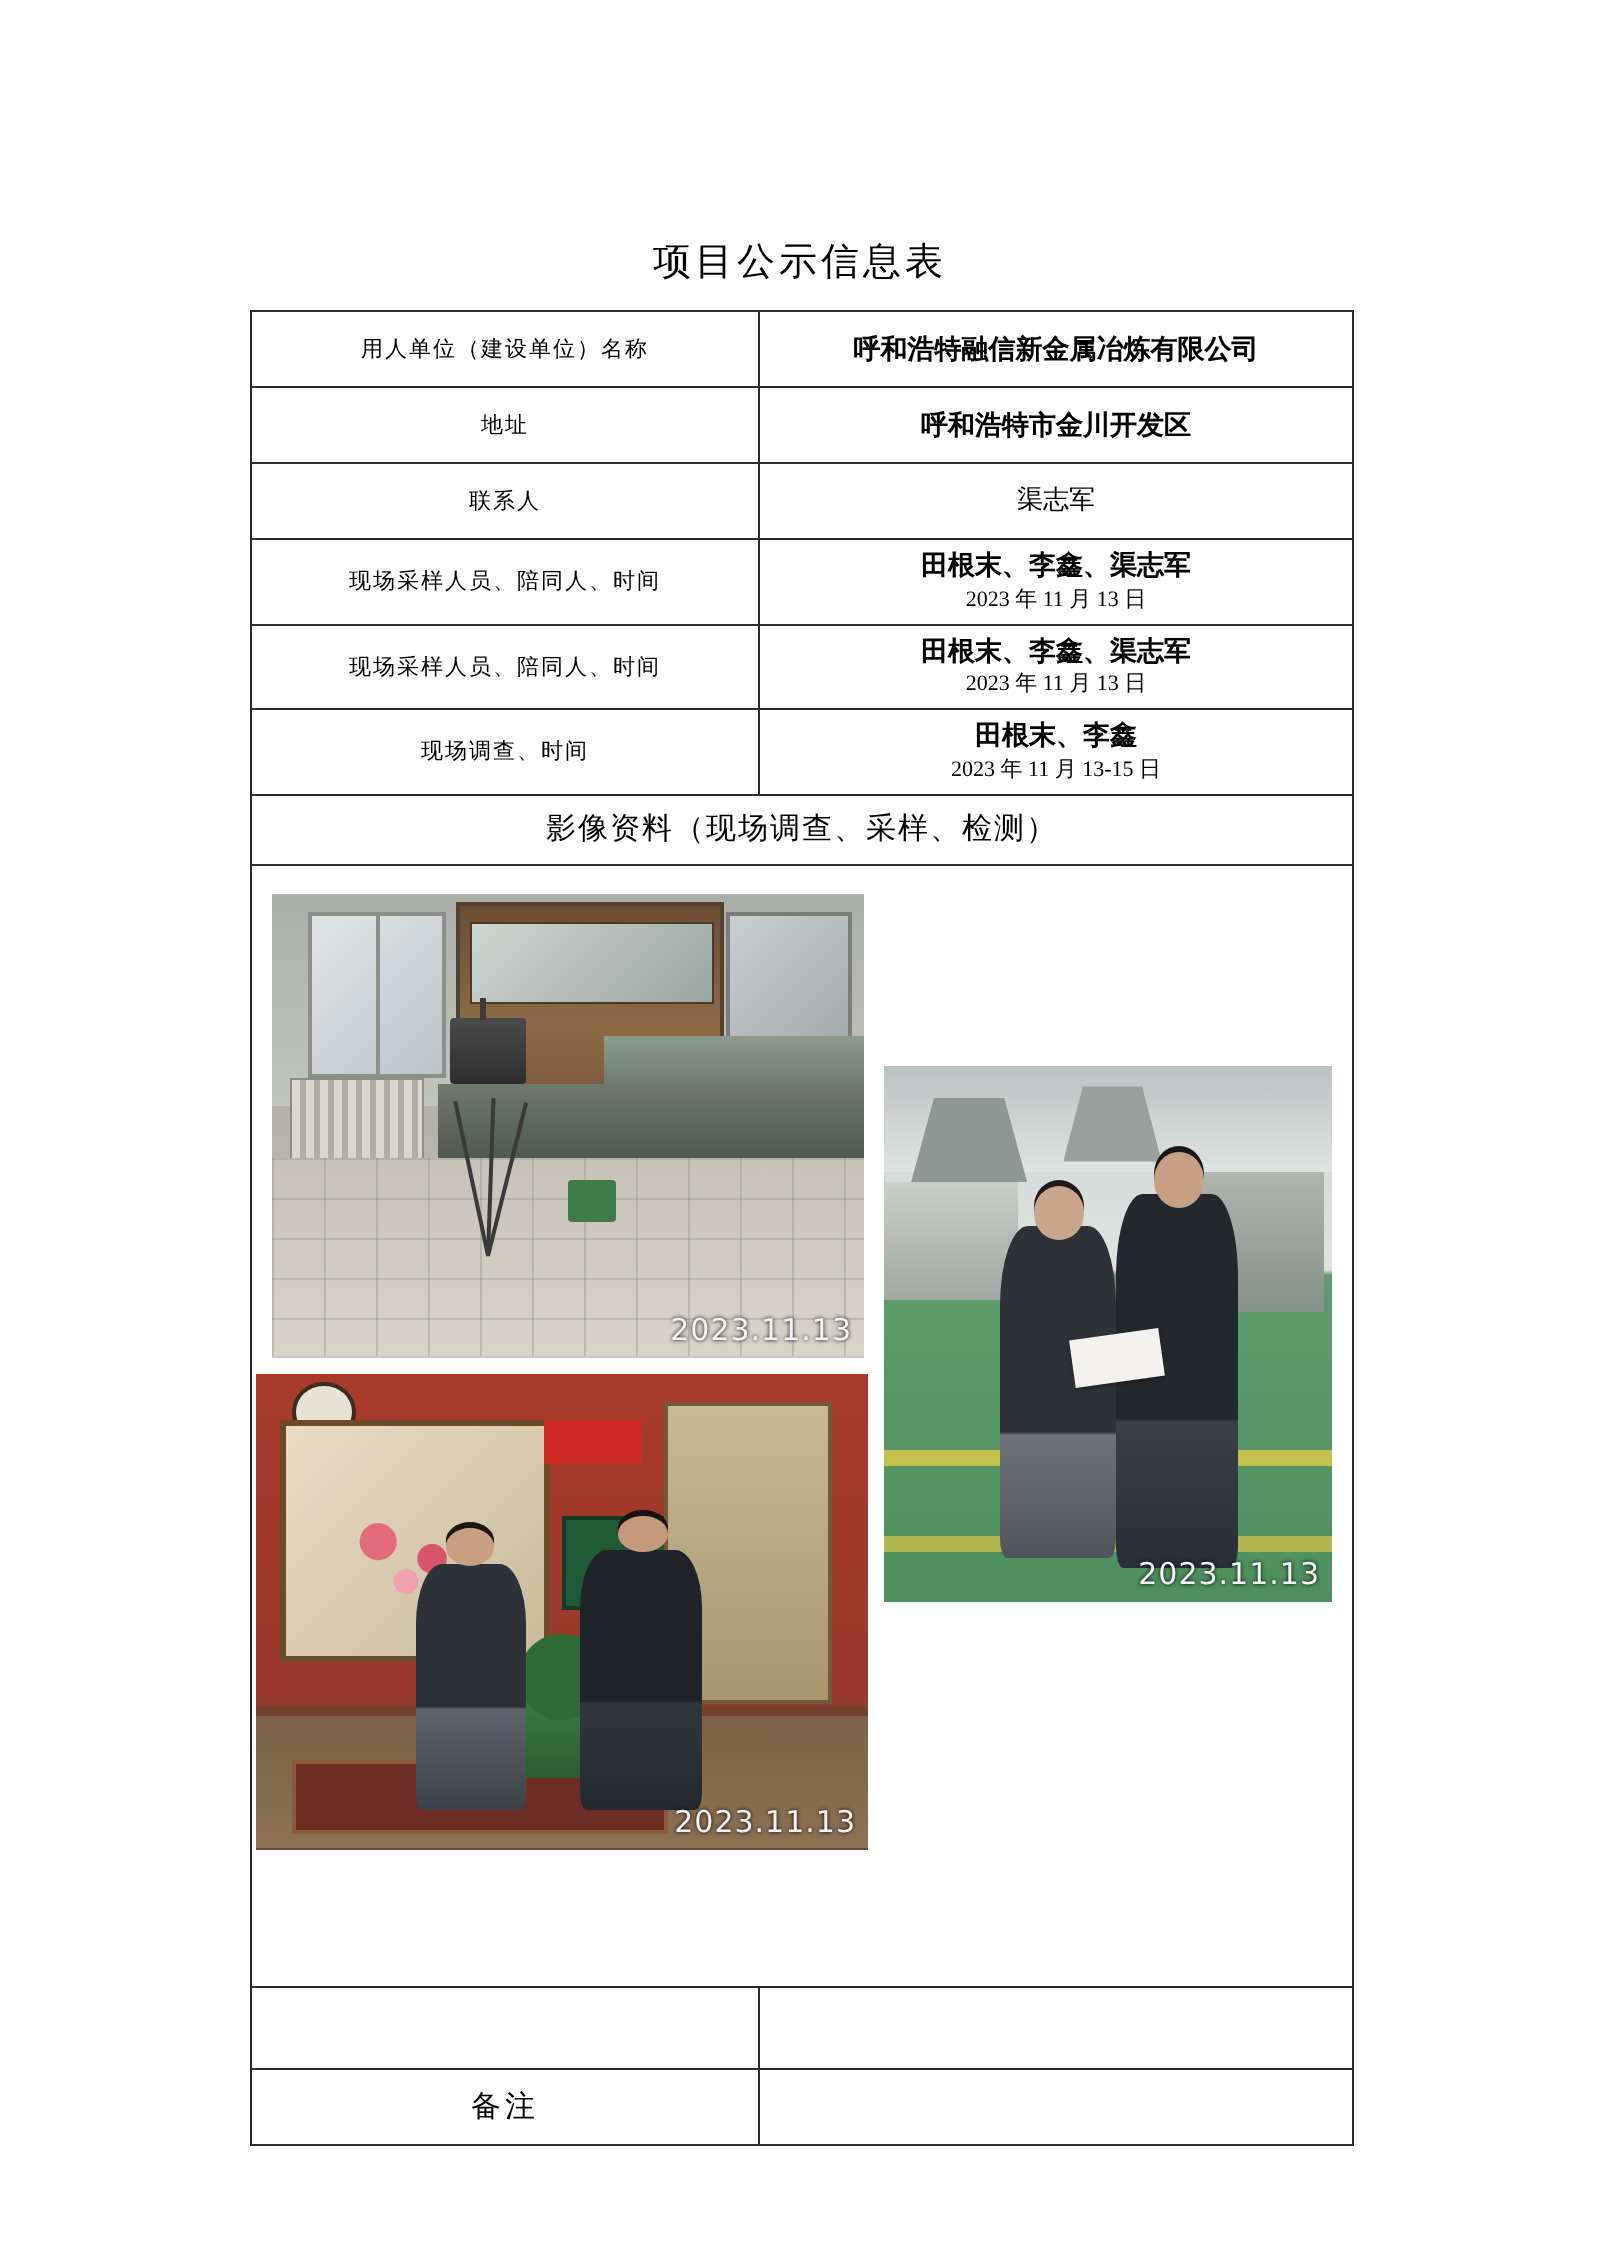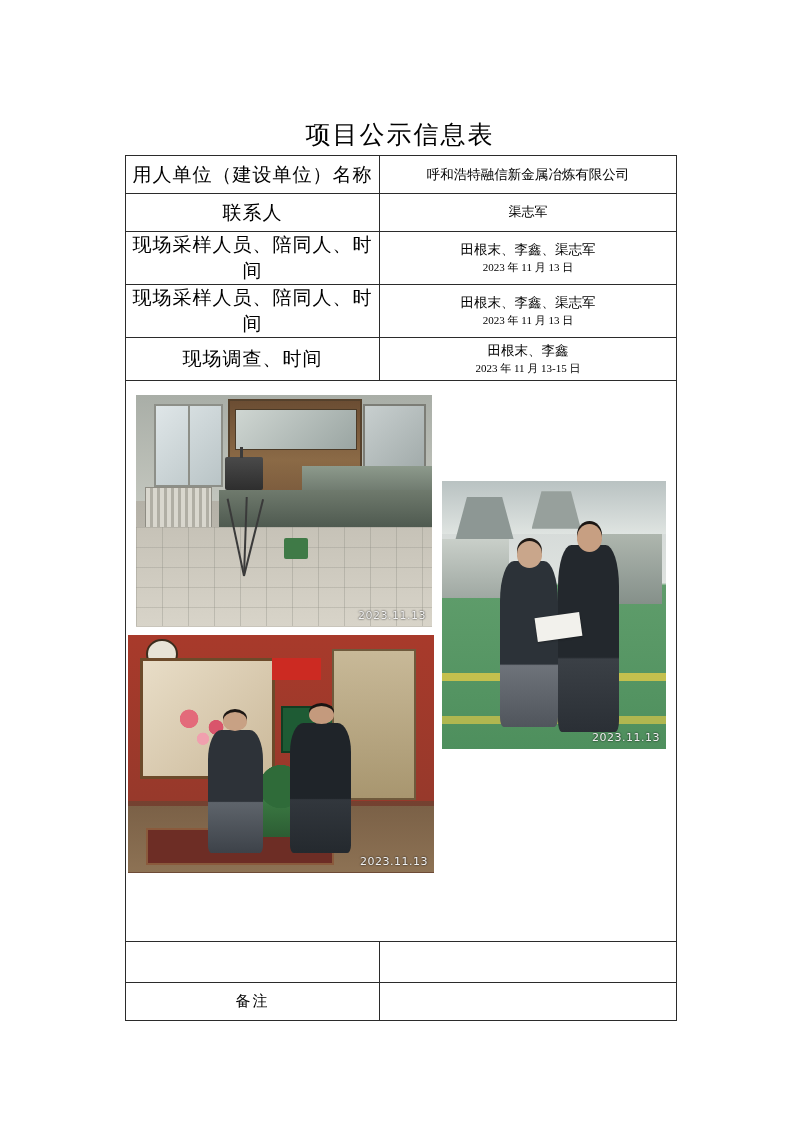--- a/index.html
+++ b/index.html
@@ -21,54 +21,54 @@
     width: 800px;
     height: 1131px;
     background: #fff;
   }
   .doc-title {
     position: absolute;
     left: 0;
     top: 118px;
     width: 800px;
     text-align: center;
-    font-size: 25px;
+    font-size: 19px;
     letter-spacing: 2px;
     font-family: "Liberation Serif", "DejaVu Serif", serif;
   }
   table.main {
     position: absolute;
     left: 125px;
     top: 155px;
     width: 552px;
     border-collapse: collapse;
     table-layout: fixed;
   }
   table.main td {
     border: 1px solid #2b2b2b;
     padding: 0;
     vertical-align: middle;
     text-align: center;
   }
   .label-cell {
     width: 253px;
-    font-size: 19px;
+    font-size: 11px;
     letter-spacing: 1px;
     height: 31px;
   }
   .value-cell {
     font-size: 13px;
     height: 31px;
     padding: 3px 4px !important;
     line-height: 1.45;
   }
   .value-cell .line1 { display: block; }
   .value-cell .line2 { display: block; font-size: 11px; }
   .strong-val {
-    font-weight: normal;
+    font-weight: bold;
     font-size: 13.5px;
   }
   .media-header {
     font-size: 15px;
     letter-spacing: 1px;
     height: 34px;
   }
   .media-cell {
     height: 560px;
     position: relative;
@@ -82,21 +82,21 @@
   .photo {
     position: absolute;
     overflow: hidden;
     background: #cfcfcf;
   }
   .photo .stamp {
     position: absolute;
     right: 6px;
     bottom: 5px;
     color: #f2f2f2;
-    font-size: 11px;
+    font-size: 15px;
     font-family: "DejaVu Sans", sans-serif;
     text-shadow: 0 0 2px #000;
     letter-spacing: 0.5px;
   }
   
   #photo-1 {
     left: 10px;
     top: 12px;
     width: 296px;
     height: 232px;
@@ -264,20 +264,24 @@
 
   <div class="doc-title">项目公示信息表</div>
 
   <table class="main">
     <tbody>
       <tr>
         <td class="label-cell">用人单位（建设单位）名称</td>
         <td class="value-cell strong-val">呼和浩特融信新金属冶炼有限公司</td>
       </tr>
       <tr>
+        <td class="label-cell">地址</td>
+        <td class="value-cell strong-val">呼和浩特市金川开发区</td>
+      </tr>
+      <tr>
         <td class="label-cell">联系人</td>
         <td class="value-cell">渠志军</td>
       </tr>
       <tr>
         <td class="label-cell">现场采样人员、陪同人、时间</td>
         <td class="value-cell">
           <span class="line1 strong-val">田根末、李鑫、渠志军</span>
           <span class="line2">2023 年 11 月 13 日</span>
         </td>
       </tr>
@@ -287,20 +291,23 @@
           <span class="line1 strong-val">田根末、李鑫、渠志军</span>
           <span class="line2">2023 年 11 月 13 日</span>
         </td>
       </tr>
       <tr>
         <td class="label-cell">现场调查、时间</td>
         <td class="value-cell">
           <span class="line1 strong-val">田根末、李鑫</span>
           <span class="line2">2023 年 11 月 13-15 日</span>
         </td>
+      </tr>
+      <tr>
+        <td class="media-header" colspan="2">影像资料（现场调查、采样、检测）</td>
       </tr>
       <tr>
         <td class="media-cell" colspan="2">
           <div class="photos">
 
             <div class="photo" id="photo-1">
               <div class="bg"></div>
               <div class="wall"></div>
               <div class="window"></div>
               <div class="cabinet"></div>

